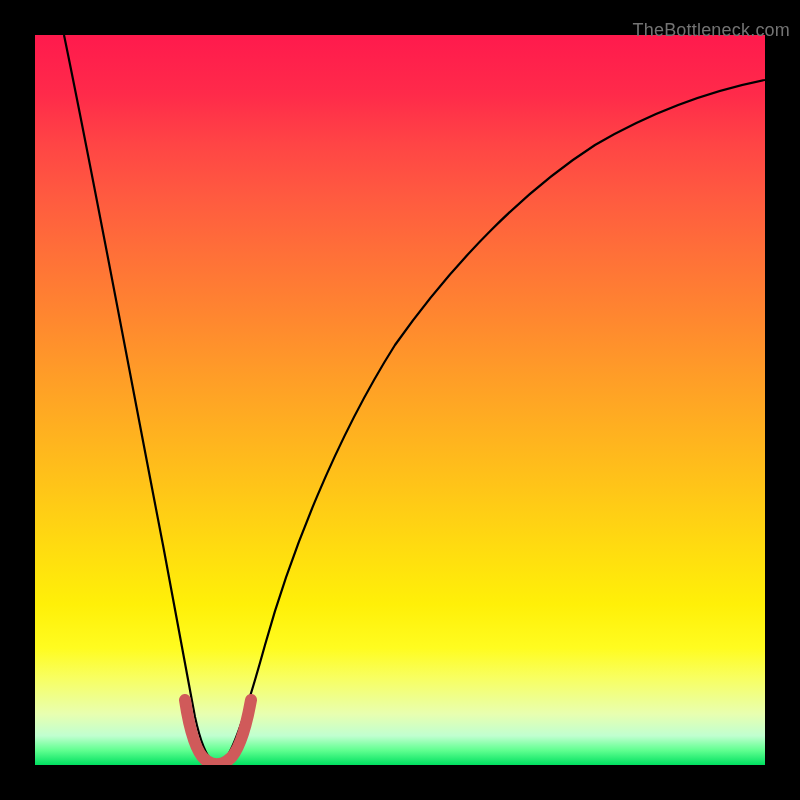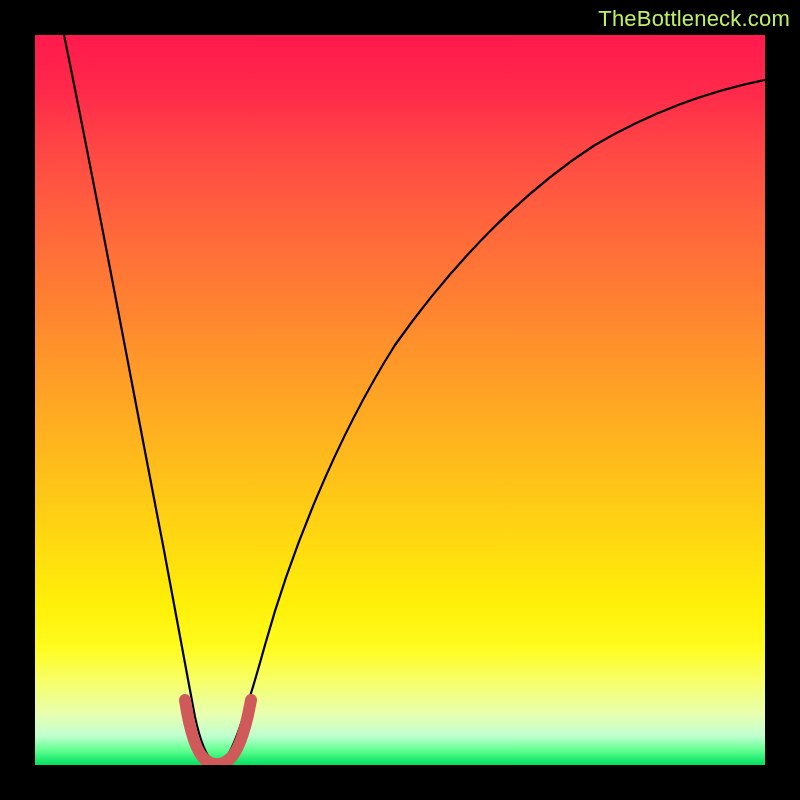--- a/index.html
+++ b/index.html
@@ -47,25 +47,25 @@
   .curve {
     position: absolute;
     top: 35px;
     left: 35px;
     width: 730px;
     height: 730px;
     pointer-events: none;
   }
   .watermark {
     position: absolute;
-    top: 6px;
+    top: 20px;
     right: 10px;
-    color: #bef264;
+    color: #737373;
     font-family: Arial, Helvetica, sans-serif;
-    font-size: 22px;
+    font-size: 18px;
     font-weight: 500;
     letter-spacing: 0.2px;
   }
 </style>
 </head>
 <body>
 
 <div class="frame">
   <div class="plot-area"></div>
 

